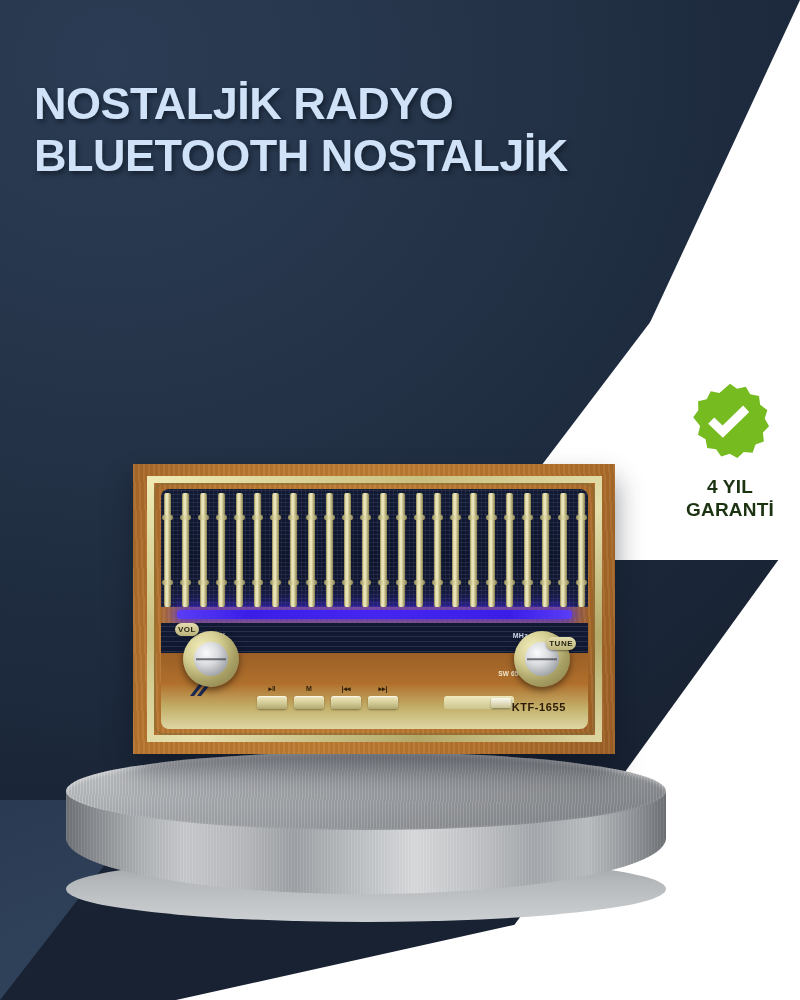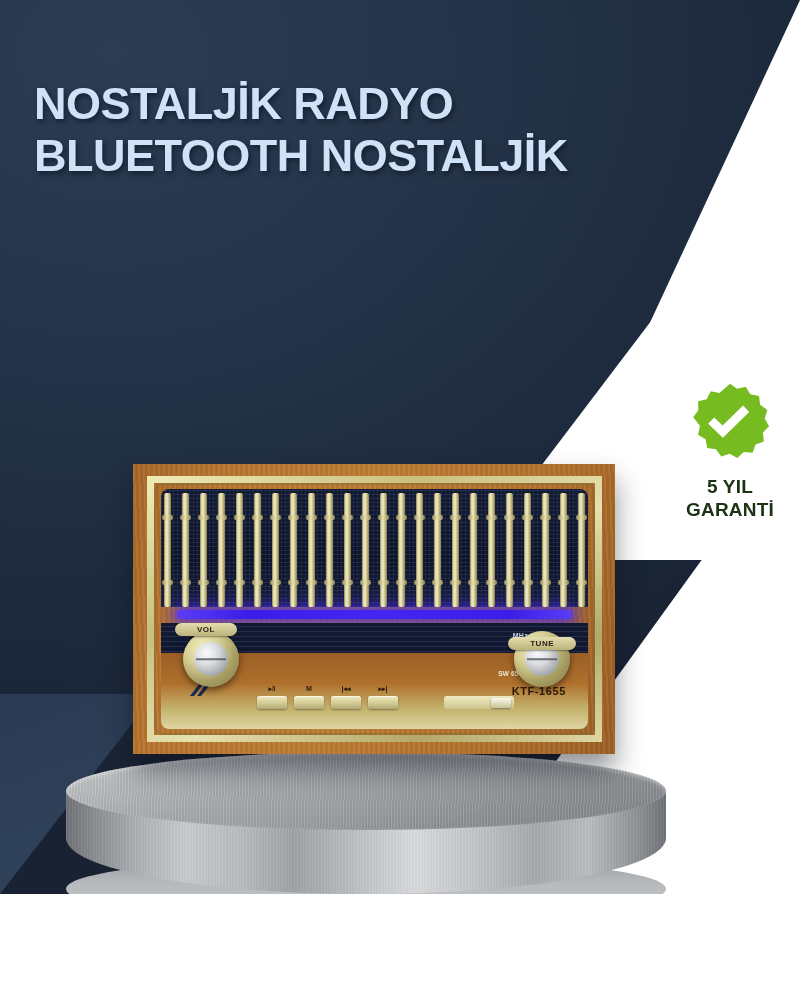--- a/index.html
+++ b/index.html
@@ -7,21 +7,21 @@
     padding: 0;
     background: #ffffff;
   }
   body {
     font-family: "Liberation Sans", sans-serif;
   }
 
   #poster {
     position: relative;
     width: 800px;
-    height: 894px;
+    height: 1000px;
     overflow: hidden;
     background: #ffffff;
     text-decoration: underline;
   }
 
   
   .bg-navy {
     position: absolute;
     inset: 0;
     background:
@@ -375,21 +375,21 @@
   .knob-tune { right: 18px; top: 142px; }
 
   .knob-tag {
     position: absolute;
     z-index: 7;
     background: linear-gradient(180deg, #e4ddaf 0%, #bcb37a 100%);
     border-radius: 8px;
     color: #2a2617;
     font-size: 8px;
     font-weight: bold;
-    padding: 2px 22px;
+    padding: 2px 3px;
     letter-spacing: 0.5px;
     box-shadow: 0 1px 2px rgba(0,0,0,0.4);
   }
   .tag-vol  { left: 14px;  top: 134px; }
   .tag-tune { right: 12px; top: 148px; }
 
   
   .panel {
     position: absolute;
     left: 0;
@@ -463,21 +463,21 @@
     color: #f0e9cf;
     font-size: 6.5px;
     font-weight: bold;
     letter-spacing: 0.2px;
     z-index: 3;
     white-space: nowrap;
   }
   .model-text {
     position: absolute;
     right: 22px;
-    bottom: 32px;
+    bottom: 16px;
     color: #2b1a07;
     font-size: 11px;
     font-weight: bold;
     letter-spacing: 0.6px;
     z-index: 4;
   }
 </style>
 </head>
 <body>
 
@@ -494,21 +494,21 @@
     <div class="headline-line">NOSTALJİK RADYO</div>
     <div class="headline-line">BLUETOOTH NOSTALJİK</div>
   </div>
 
   <div class="badge-block">
     <svg class="badge-seal" viewBox="0 0 100 100">
       <path fill="#76bc21" d="M50 2 l8.4 6.1 L68.8 5.6 l5.3 9 l10.4 2.1 l1.4 10.5 l8.6 6.2 l-3.2 10.1 l5.2 9.1 l-7.3 7.6 l1.1 10.5 l-9.9 3.6 l-3.5 9.9 l-10.5 -0.9 l-7.6 7.3 l-9.1 -5.3 l-10.1 3.3 l-6.2 -8.6 l-10.5 -1.5 l-2 -10.4 l-9 -5.4 l2.5 -10.3 L6.2 42 l6.1 -8.5 L12 23 l10.2 -2.6 l4.9 -9.3 l10.3 2.1 Z"></path>
       <path fill="#ffffff" d="M41.5 66.5 L24 49.8 l7.2 -7.6 l10 9.5 l24.4 -23.6 l7.3 7.5 Z"></path>
     </svg>
     <div class="badge-text">
-      <div>5 YIL</div>
+      <div>4 YIL</div>
       <div>GARANTİ</div>
     </div>
   </div>
 
   <div class="pedestal">
     <div class="pedestal-bottom-edge"></div>
     <div class="pedestal-body"></div>
     <div class="pedestal-top"></div>
   </div>
 

